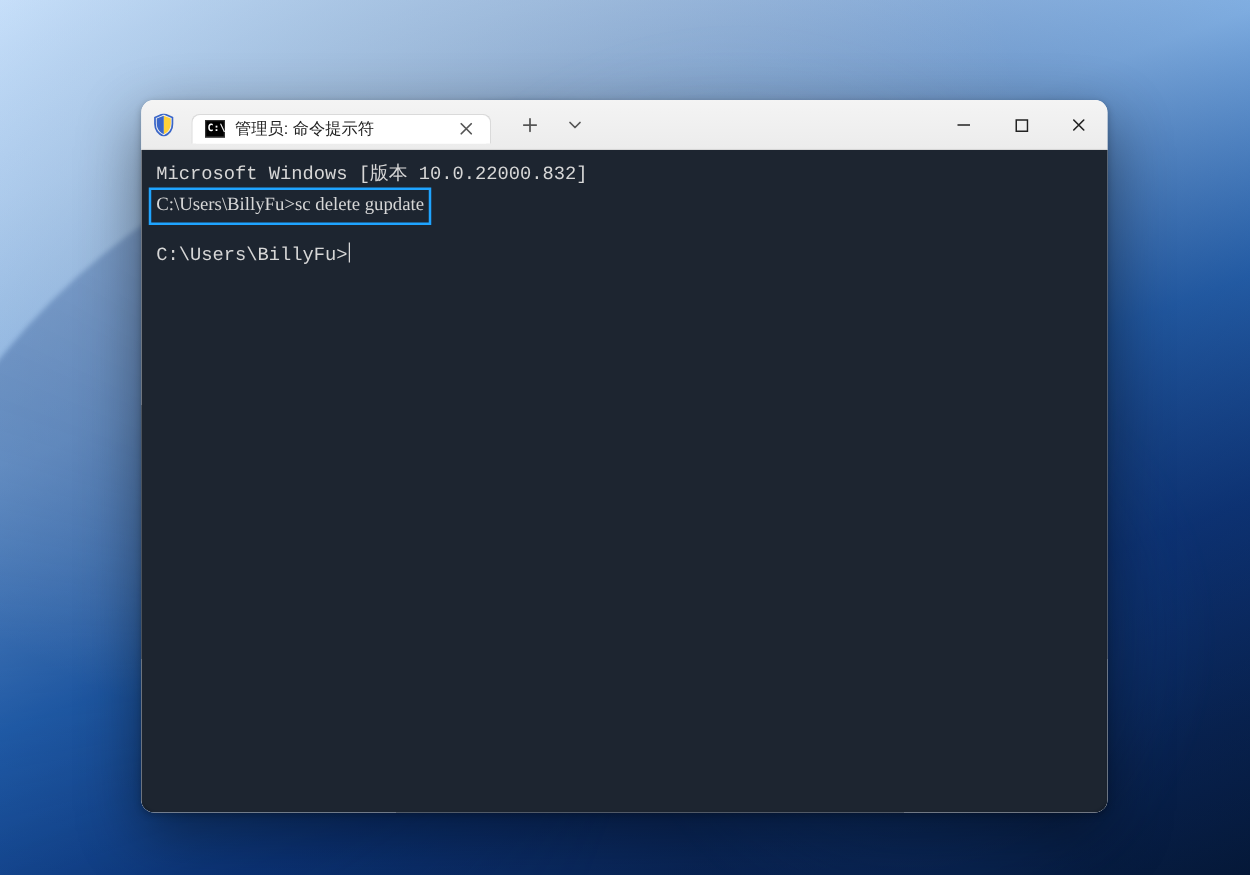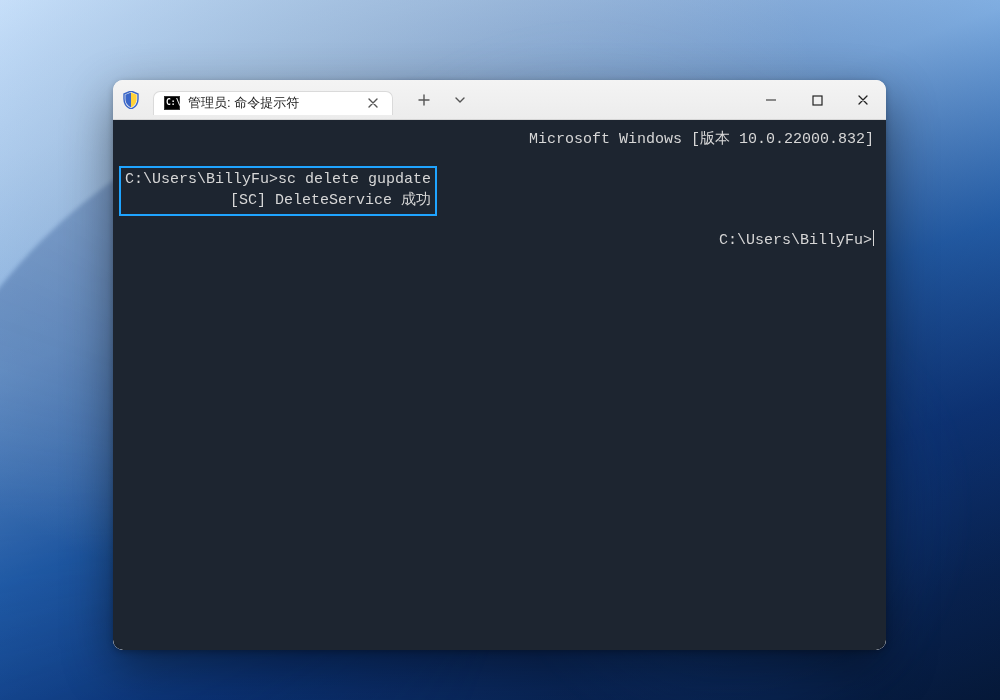--- a/index.html
+++ b/index.html
@@ -91,26 +91,27 @@
   .terminal {
     flex: 1;
     background: rgba(10, 18, 30, 0.92);
     color: #d7d7d7;
     font: 15px/1.35 Consolas, "Courier New", monospace;
     padding: 10px 12px 12px 12px;
     position: relative;
     overflow: hidden;
     backdrop-filter: blur(2px);
   }
-  .term-line { white-space: pre; text-align: right; }
+  .term-line { white-space: pre; }
   .highlight-box {
     border: 2px solid #1fa4ff;
     padding: 2px 4px 3px 4px;
-    margin: 16px 0 14px -6px;
+    margin: 0 0 14px -6px;
     display: inline-block;
+    font-family: Liberation Serif, serif;
   }
   .cursor {
     display:inline-block; width:1px; height:16px; background:#d7d7d7; vertical-align:-2px; margin-left:1px;
     animation: blink 1s step-start infinite;
   }
   @keyframes blink { 50% { opacity:0; } }
 </style>
 </head>
 <body>
 
@@ -171,19 +172,18 @@
           </svg>
       </div>
     </div>
   </div>
 
   <div class="terminal">
     <div class="term-line">Microsoft Windows [版本 10.0.22000.832]</div>
 
     <div class="highlight-box">
       <div class="term-line"><span>C:\Users\BillyFu&gt;</span><span>sc delete gupdate</span></div>
-      <div class="term-line">[SC] DeleteService 成功</div>
     </div>
 
     <div class="term-line"><span>C:\Users\BillyFu&gt;</span><span class="cursor"></span></div>
   </div>
 
 </div>
 
 </body></html>

